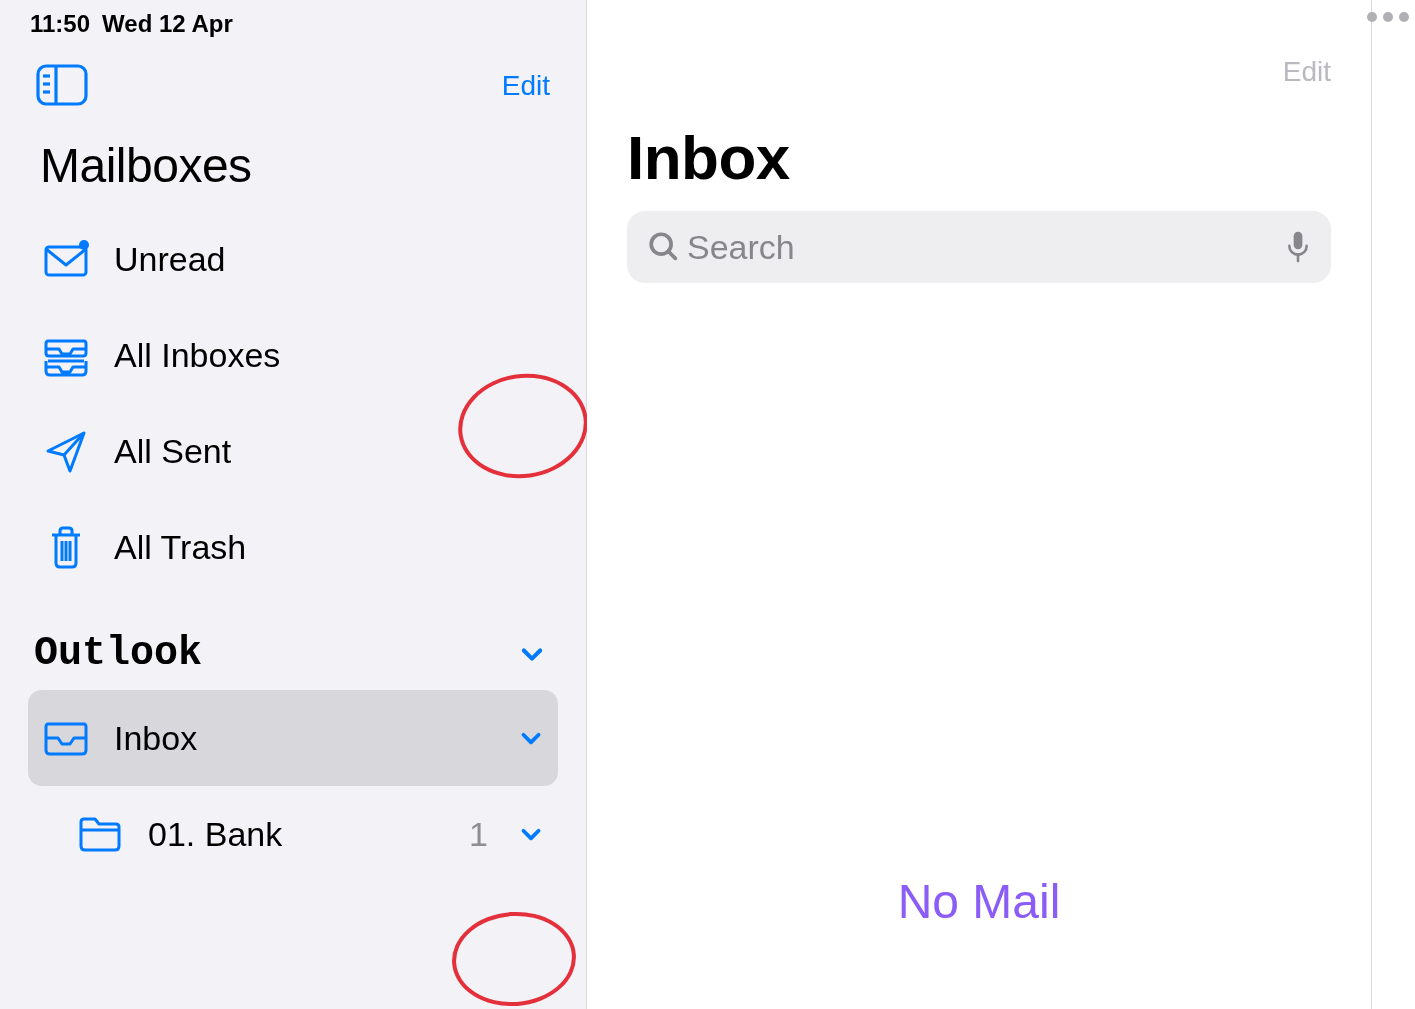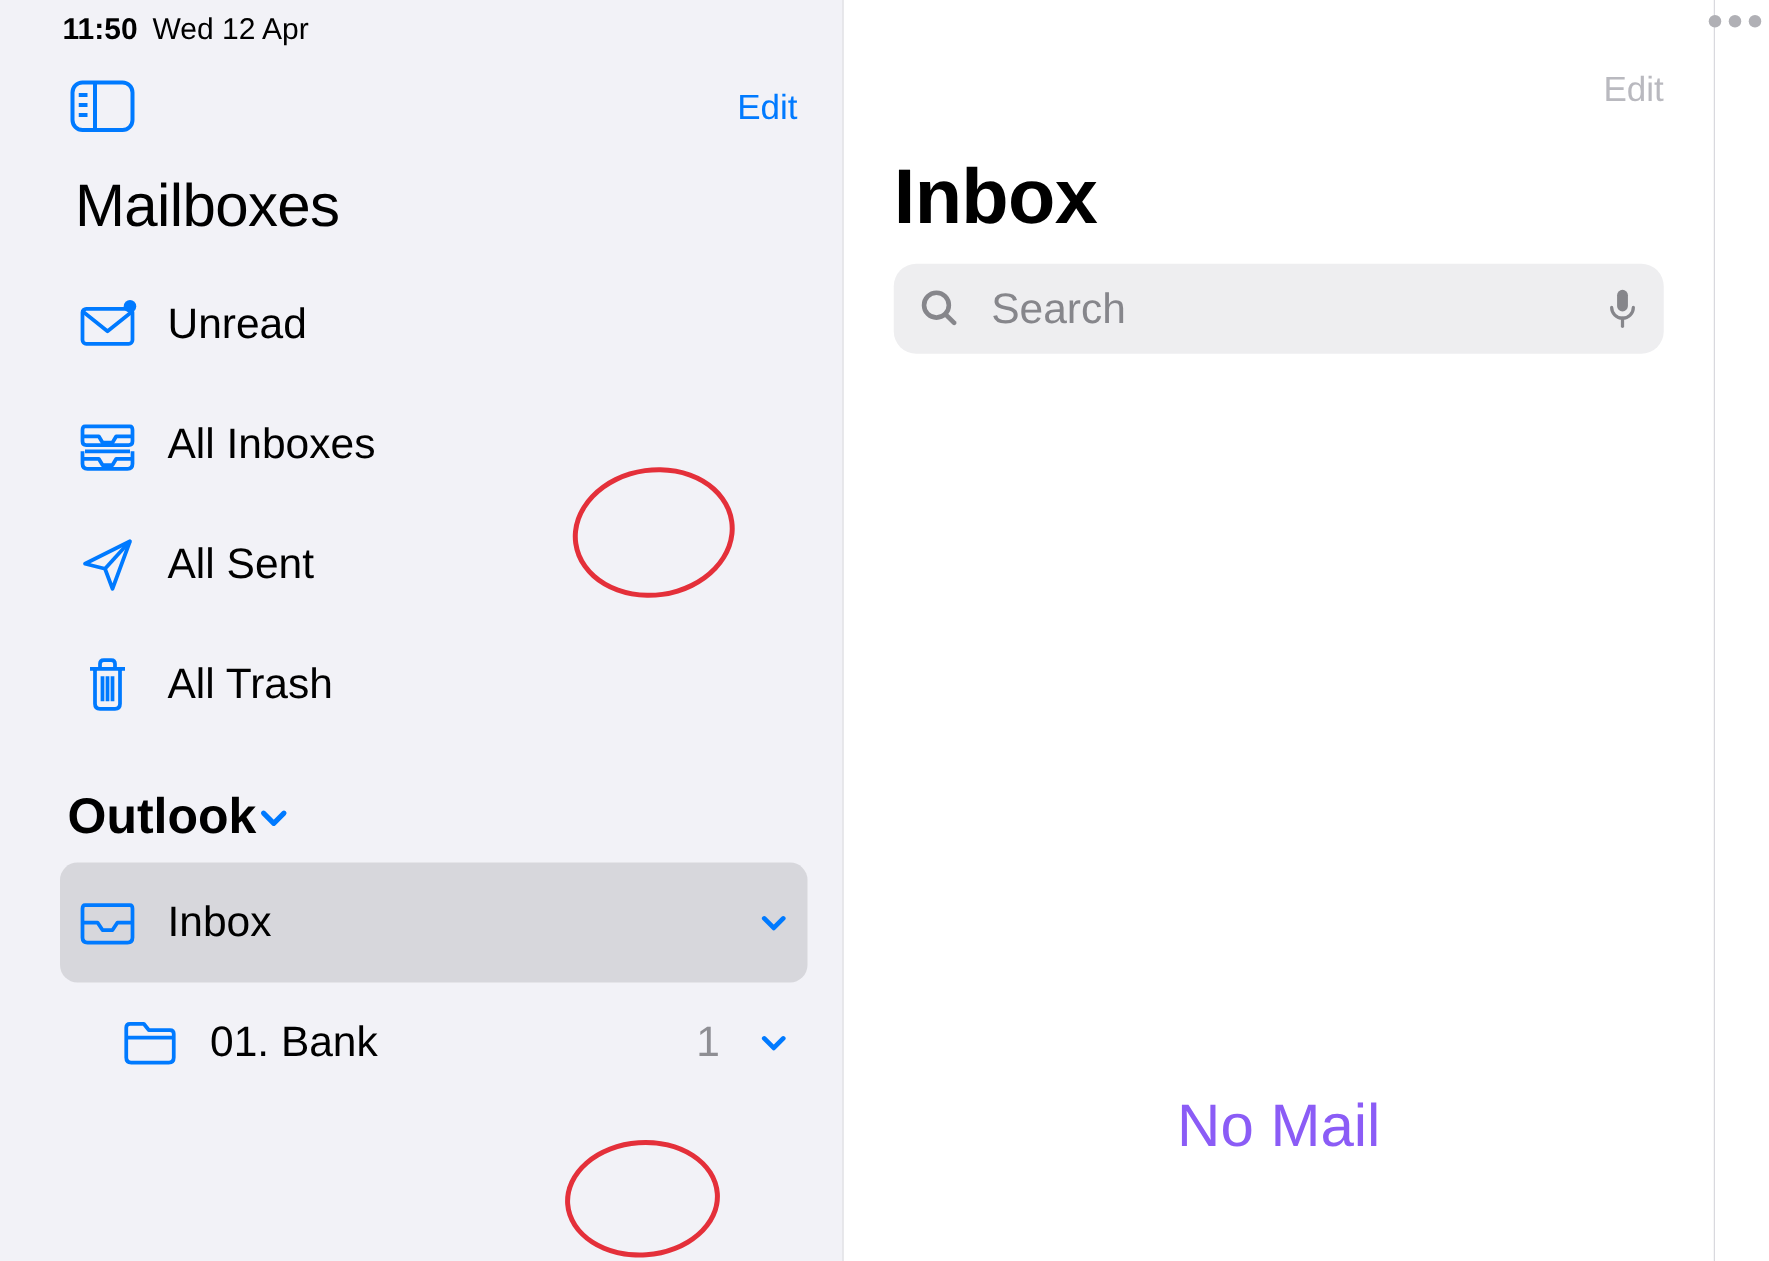--- a/index.html
+++ b/index.html
@@ -9,38 +9,37 @@
     font-family: -apple-system, "SF Pro Text", "Helvetica Neue", Arial, sans-serif;
     overflow: hidden;
     background: #fff;
   }
   body {
     display: flex;
     flex-direction: row;
     position: relative;
   }
   .sidebar {
-    width: 675px;
+    width: 587px;
     height: 100%;
     background: #f2f2f7;
     border-right: 1px solid #d9d9de;
     position: relative;
     padding-top: 0;
-    padding-left: 20px;
   }
   .statusbar {
     display: flex;
     align-items: center;
     gap: 12px;
     padding: 10px 30px 6px 30px;
     font-size: 24px;
     font-weight: 600;
     color: #000;
   }
-  .statusbar .date { font-weight: 400; }
+  .statusbar .date { font-weight: 700; }
   .sidebar-header {
     display: flex;
     align-items: center;
     justify-content: space-between;
     padding: 20px 36px 10px 36px;
   }
   .sidebar-icon-btn {
     width: 56px;
     height: 44px;
     display: flex;
@@ -95,24 +94,26 @@
   }
   .mailbox-item .chev {
     color: #007aff;
     display: flex;
     align-items: center;
   }
   .mailbox-item.selected { background: #d7d7dc; }
   .account-header {
     display: flex;
     align-items: center;
+    justify-content: space-between;
     padding: 36px 40px 14px 34px;
     font-size: 40px;
     font-weight: 700;
     cursor: pointer;
+    font-family: Liberation Mono, monospace;
   }
   .account-header .chev { color: #007aff; display:flex; align-items:center; }
   .subfolder { padding-left: 48px; }
 
   
   .main {
     flex: 1;
     height: 100%;
     background: #fff;
     position: relative;
@@ -133,21 +134,21 @@
     padding: 20px 0 18px 0;
     letter-spacing: -0.5px;
   }
   .search-wrap {
     display: flex;
     align-items: center;
     background: #eeeef0;
     border-radius: 18px;
     height: 72px;
     padding: 0 20px;
-    gap: 24px;
+    gap: 6px;
   }
   .search-wrap .search-icon { color: #86868b; display:flex; }
   .search-input {
     flex: 1;
     border: none;
     background: transparent;
     font-size: 34px;
     color: #86868b;
     outline: none;
   }

